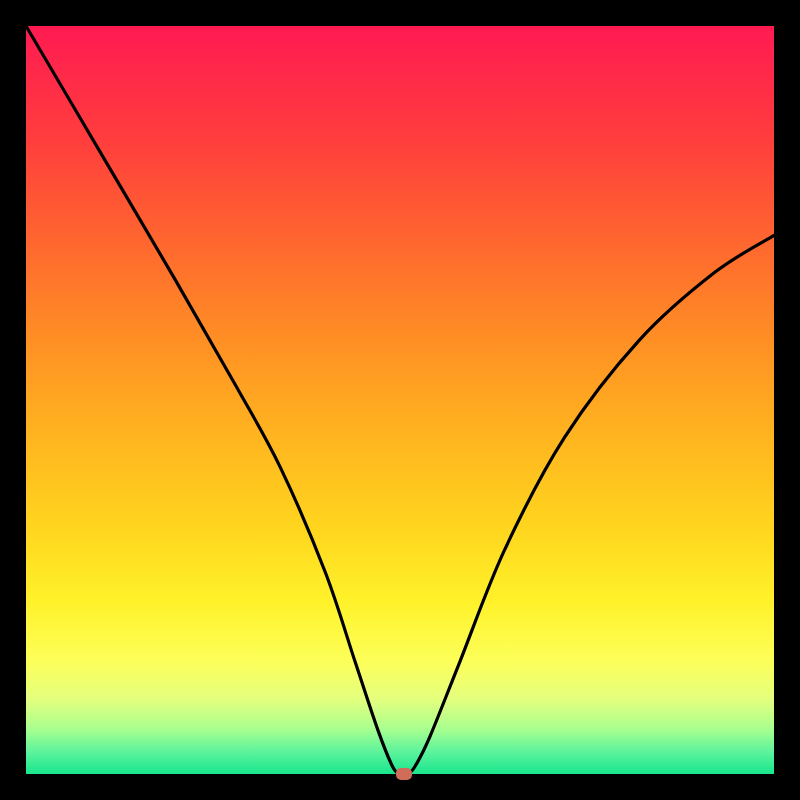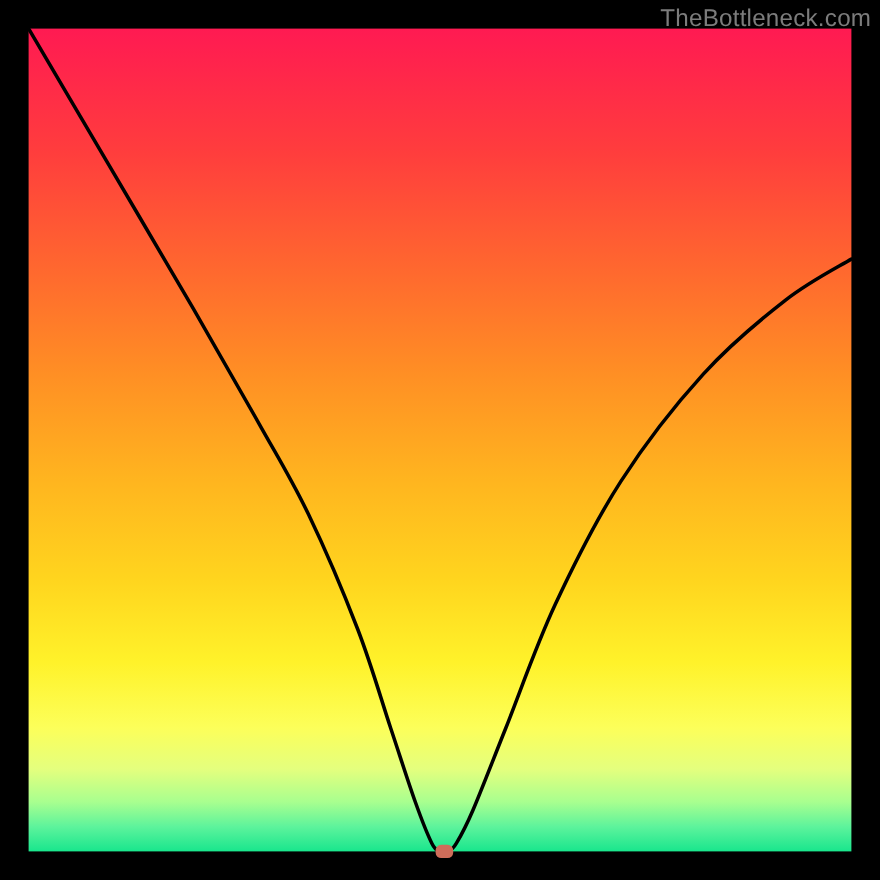--- a/index.html
+++ b/index.html
@@ -69,14 +69,13 @@
 </head>
 <body>
 
 <div class="frame">
   <div class="plot-area">
     <svg class="curve" viewBox="0 0 748 748" preserveAspectRatio="none">
       <path id="curve-path" d="M 0 0 C 12.466666666666667 21.193333333333346, 49.86666666666666 84.77333333333343, 74.8 127.16000000000008 C 99.73333333333333 169.54666666666674, 127.15999999999998 215.67333333333335, 149.6 254.32 C 172.04 292.96666666666664, 191.98666666666668 327.8733333333333, 209.44000000000003 359.03999999999996 C 226.89333333333337 390.20666666666665, 239.36 410.1533333333333, 254.32000000000002 441.32 C 269.28000000000003 472.4866666666667, 286.73333333333335 513.6266666666667, 299.2 546.04 C 311.66666666666663 578.4533333333333, 320.3933333333333 609.6199999999999, 329.12 635.8 C 337.8466666666667 661.98, 345.32666666666665 685.6666666666666, 351.56 703.12 C 357.79333333333335 720.5733333333334, 362.78 733.04, 366.52 740.52 C 370.26 748, 371.50666666666666 746.7533333333333, 374 748 C 376.49333333333334 749.2466666666667, 378.9866666666667 749.2466666666667, 381.48 748 C 383.97333333333336 746.7533333333333, 385.22 746.7533333333333, 388.96000000000004 740.52 C 392.70000000000005 734.2866666666666, 396.44000000000005 728.0533333333334, 403.92 710.6 C 411.4 693.1466666666666, 421.37333333333333 666.9666666666666, 433.84 635.8 C 446.3066666666666 604.6333333333333, 461.2666666666667 561, 478.72 523.6 C 496.17333333333335 486.20000000000005, 516.1199999999999 446.3066666666666, 538.56 411.4 C 561 376.49333333333334, 588.4266666666666 341.5866666666667, 613.36 314.16 C 638.2933333333334 286.73333333333335, 665.72 264.2933333333333, 688.1600000000001 246.83999999999997 C 710.6000000000001 229.38666666666666, 738.0266666666666 215.67333333333337, 748 209.44000000000005" fill="none" stroke="#000000" stroke-width="3.2" stroke-linecap="round" stroke-linejoin="round"></path>
     </svg>
     <div class="marker" id="min-marker" style="left: 377.74px; top: 748px; background: rgb(207, 109, 90);"></div>
   </div>
-  <div class="watermark">TheBottleneck.com</div>
 </div>
 
 </body></html>

